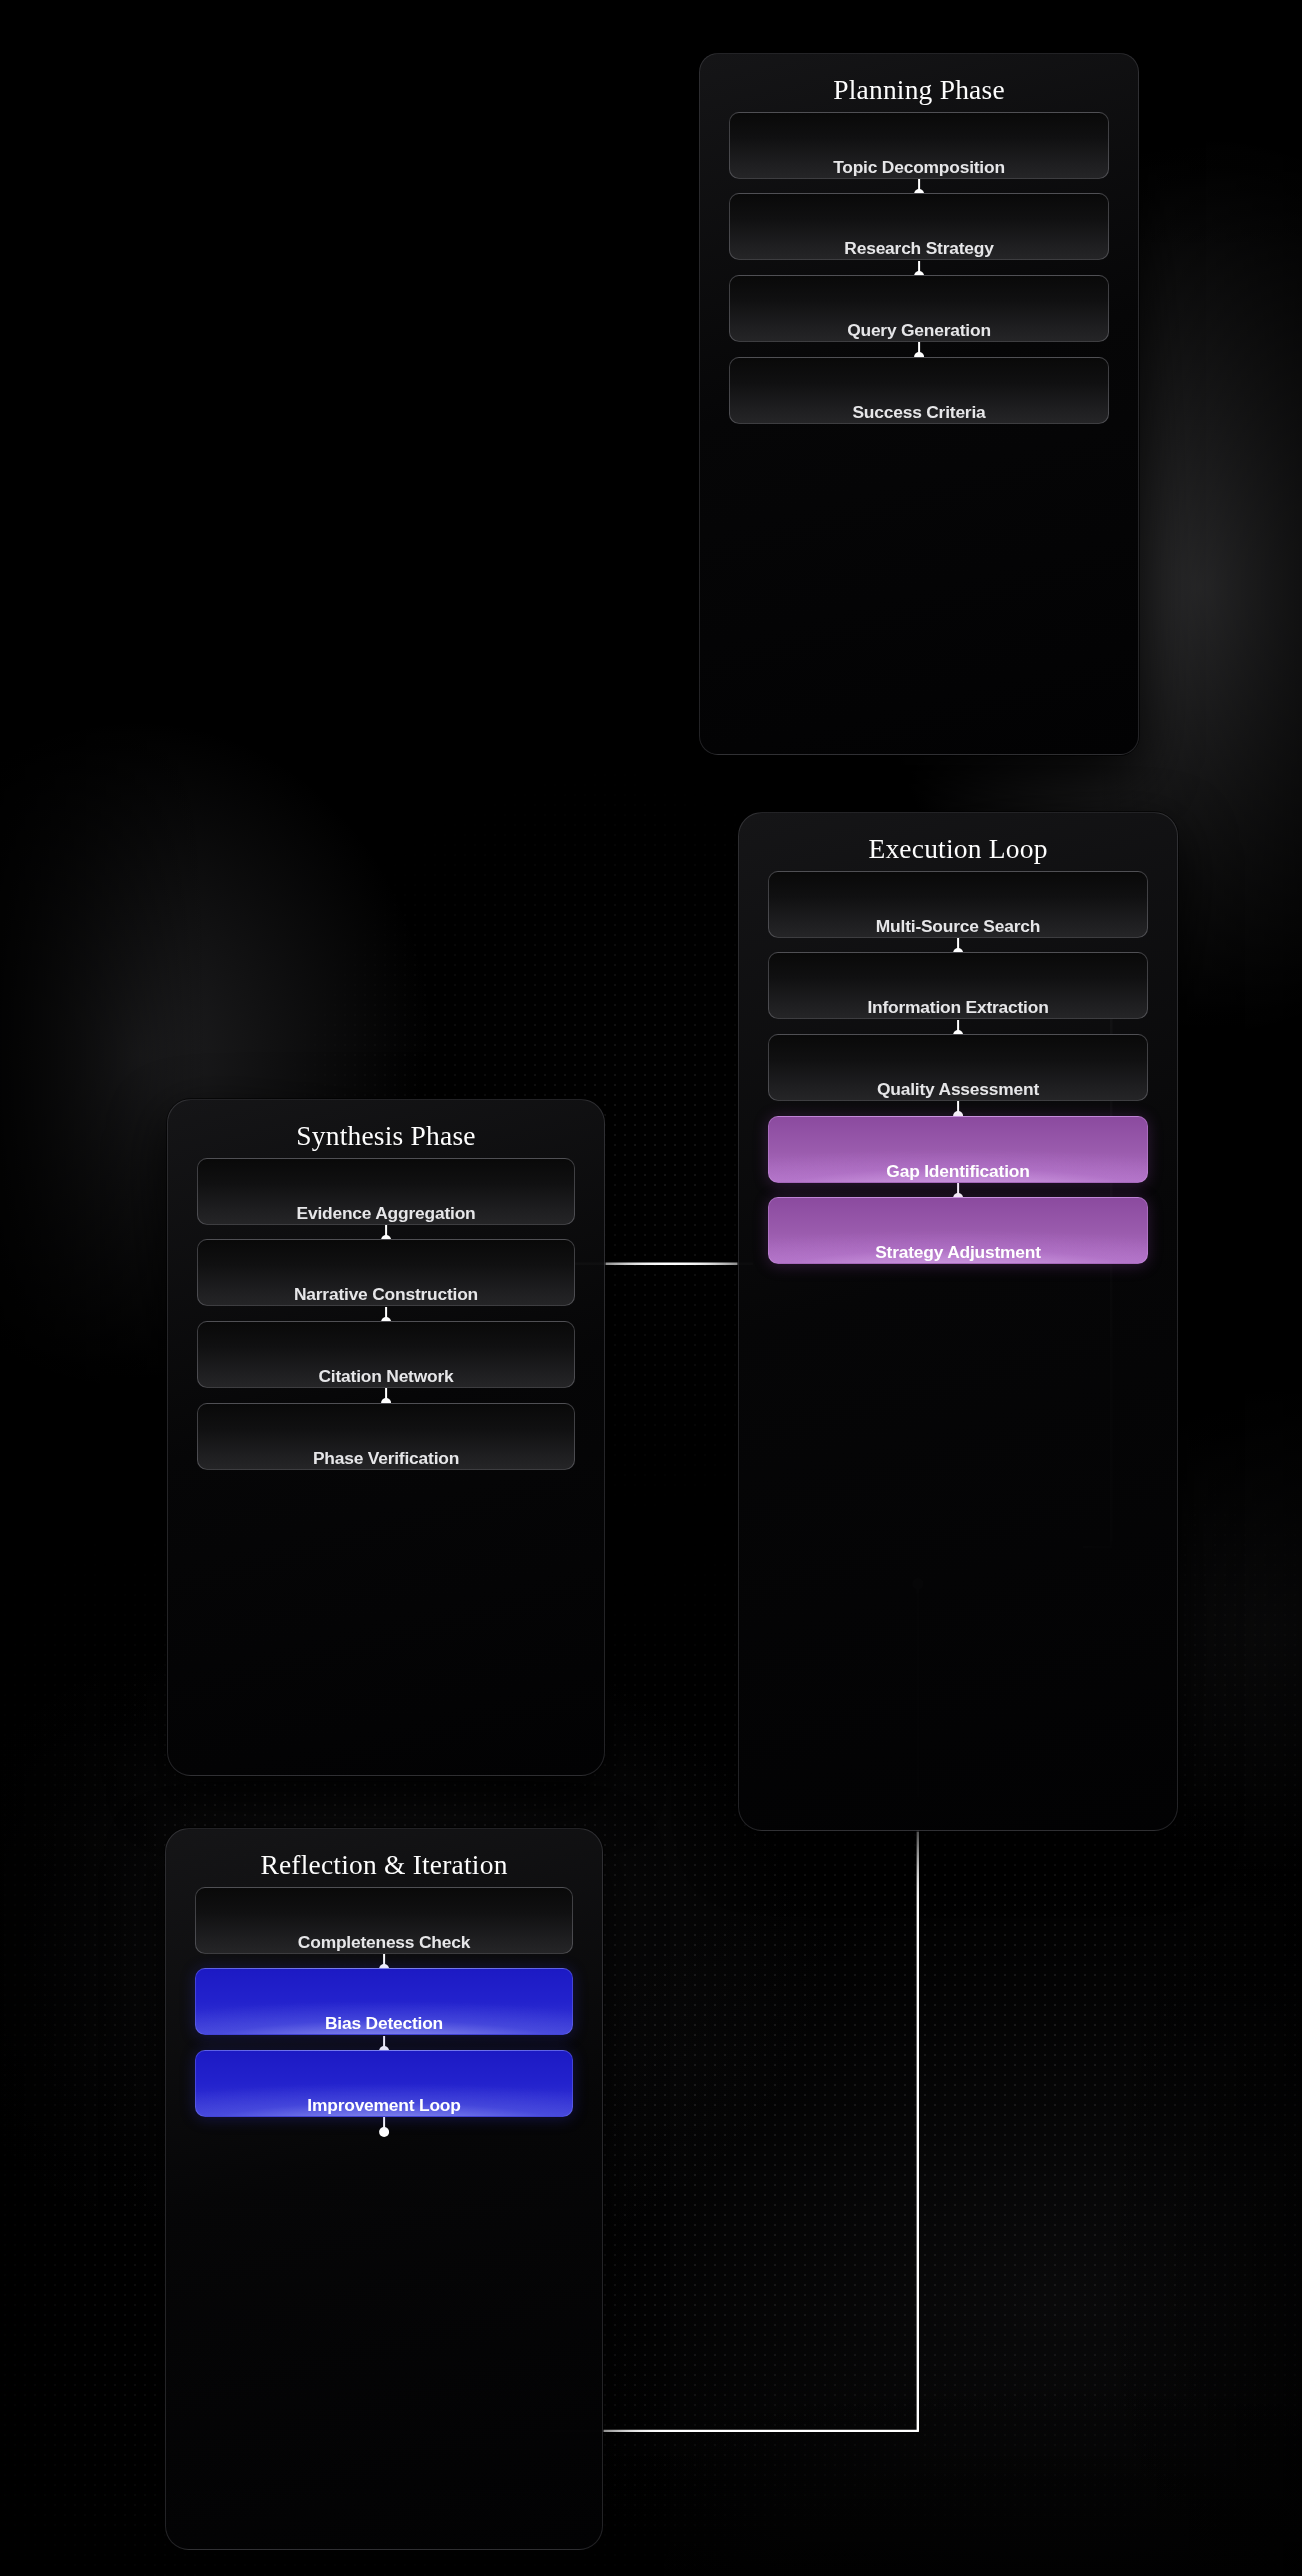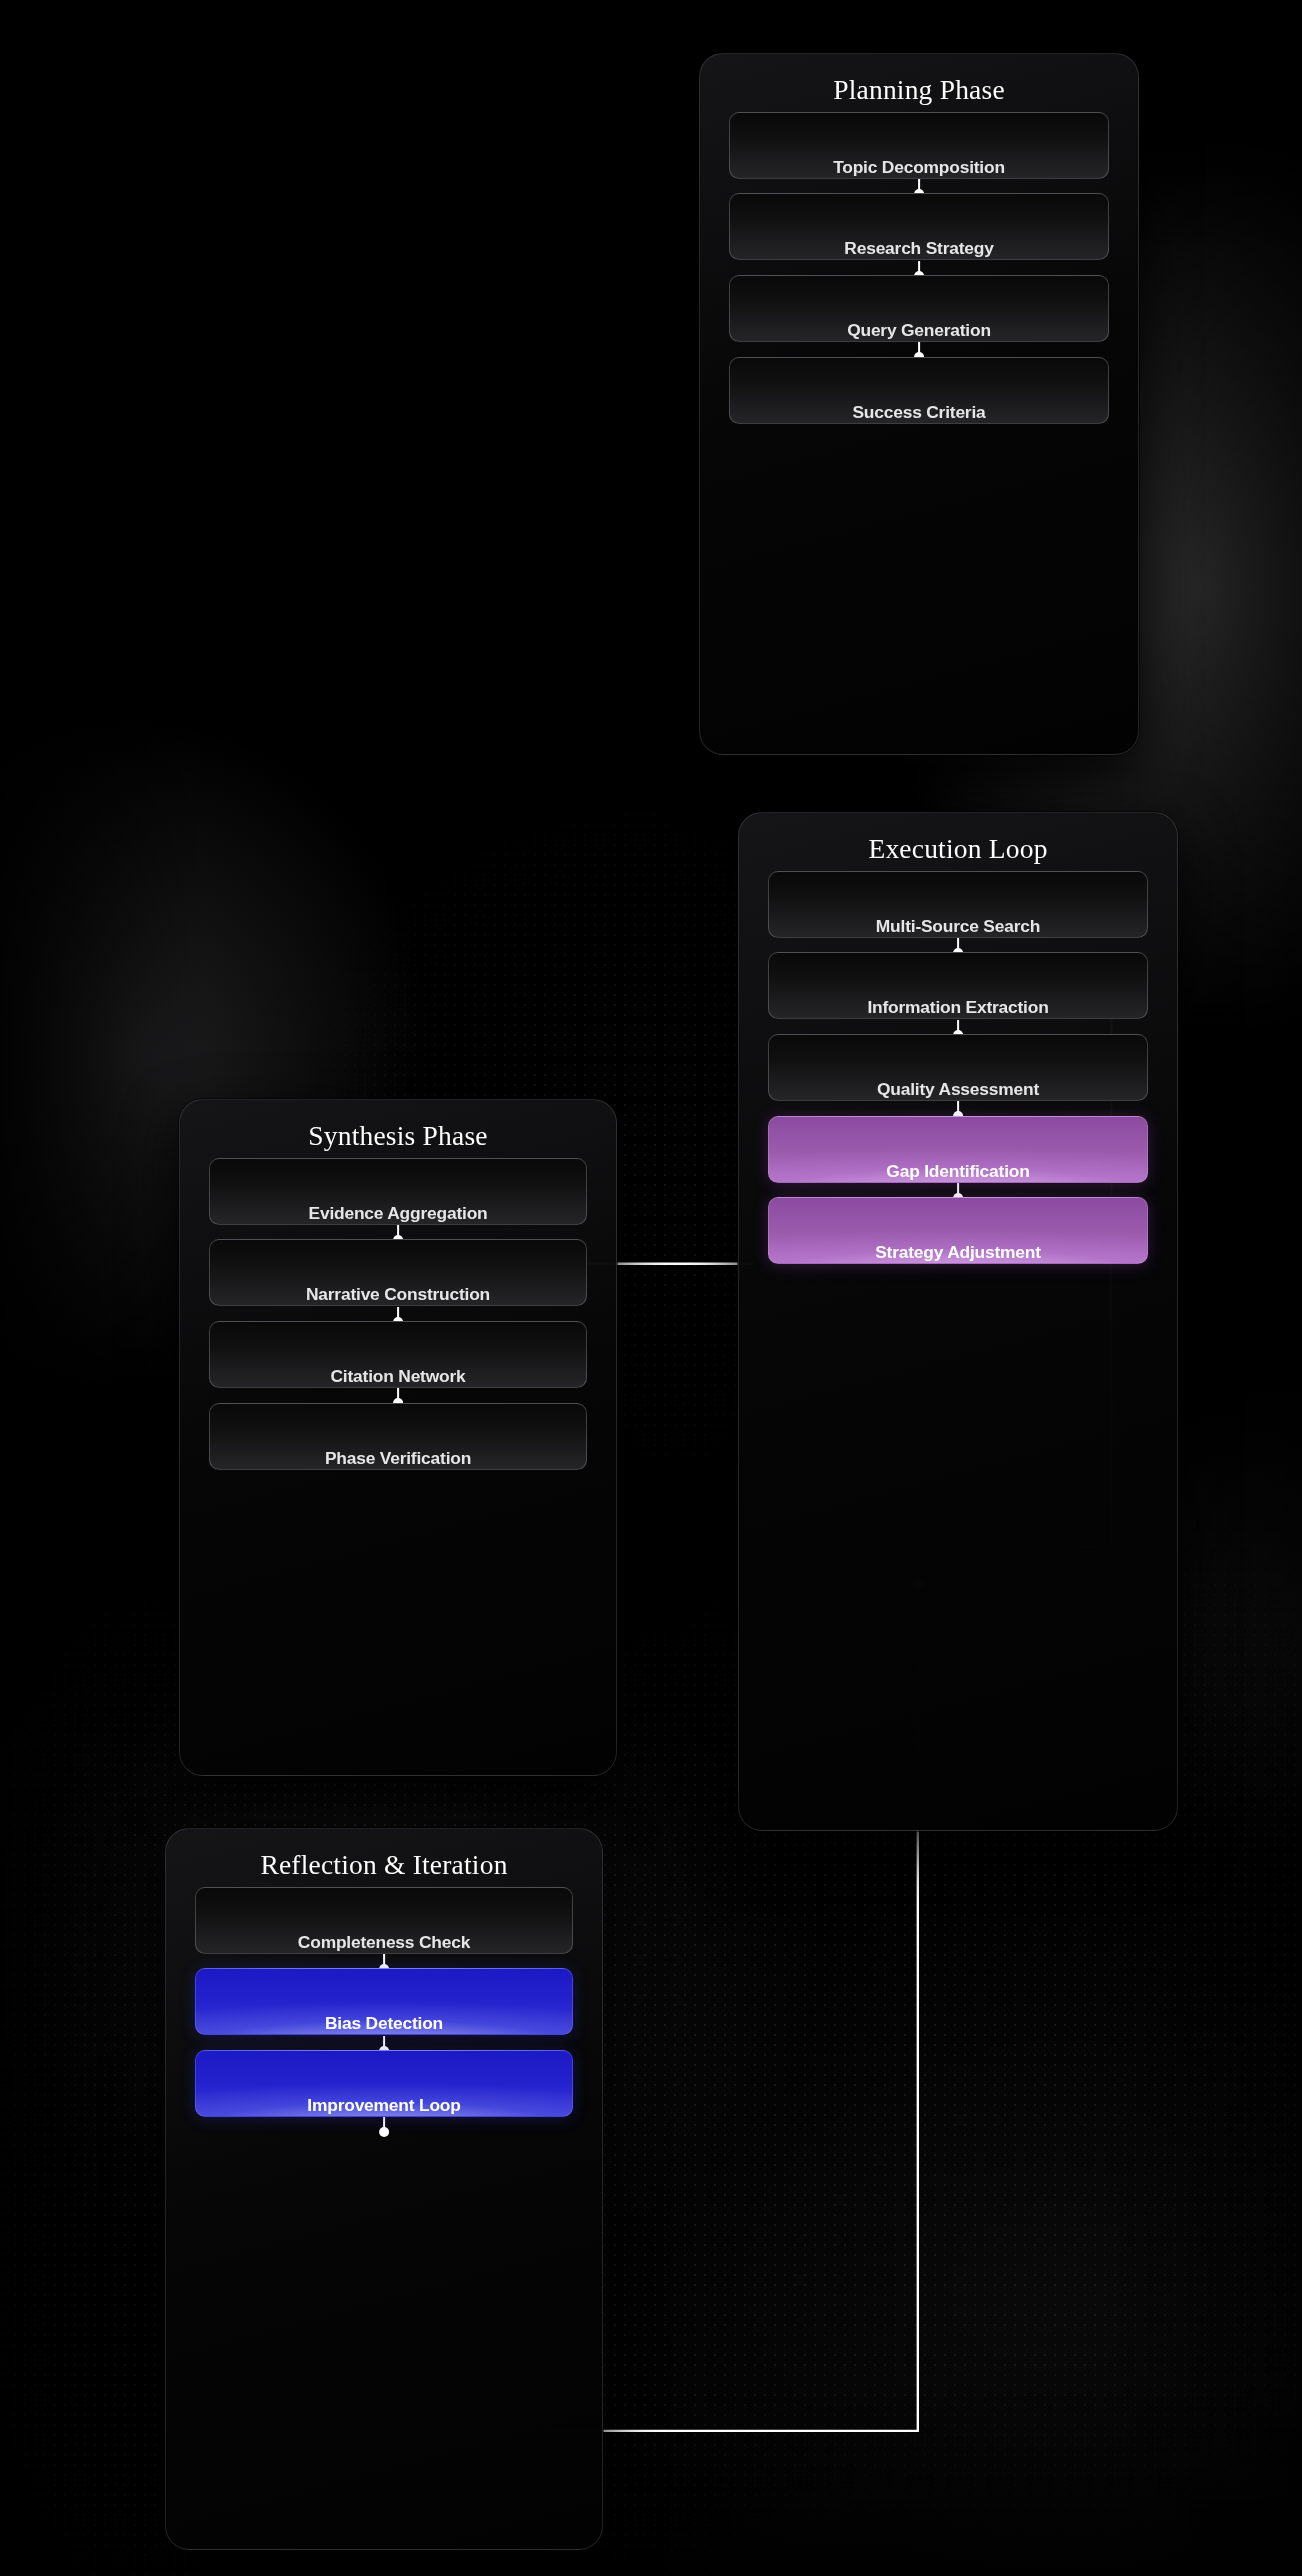--- a/index.html
+++ b/index.html
@@ -142,21 +142,21 @@
     <path d="M 820 1378 L 601 1378" fill="none" stroke="#ffffff" stroke-width="2.6" stroke-linecap="round"></path>
     <circle cx="601" cy="1378" r="6.5" fill="#ffffff"></circle>
   </g>
 
   <g>
     <path d="M 601 2651 L 1001 2651 L 1001 1727" fill="none" stroke="#ffffff" stroke-width="2.6" stroke-linecap="round" stroke-linejoin="round"></path>
     <circle cx="1001" cy="1727" r="6" fill="#ffffff"></circle>
   </g>
 </svg>
 
-<section class="panel" id="panel-planning" style="left:699px; top:53px; width:440px; height:702px;">
+<section class="panel" id="panel-planning" style="left:699px; top:53px; width:440px; height:702px;border-radius:19px;">
   <h2 class="panel-title">Planning Phase</h2>
   <div class="node-stack">
 
     <div class="node dark">
       <span>Topic Decomposition</span>
     </div>
     <div class="link" style="top:67px; height:14.7px;">
       <span class="dot"></span>
     </div>
 
@@ -211,21 +211,21 @@
     <div class="link" style="top:312px; height:14.7px;">
       <span class="dot"></span>
     </div>
 
     <div class="node purple">
       <span>Strategy Adjustment</span>
     </div>
   </div>
 </section>
 
-<section class="panel" id="panel-synthesis" style="left:179px; top:1099px; width:438px; height:677px;">
+<section class="panel" id="panel-synthesis" style="left:167px; top:1099px; width:438px; height:677px;">
   <h2 class="panel-title">Synthesis Phase</h2>
   <div class="node-stack">
 
     <div class="node dark">
       <span>Evidence Aggregation</span>
     </div>
     <div class="link" style="top:67px; height:14.7px;">
       <span class="dot"></span>
     </div>
 

